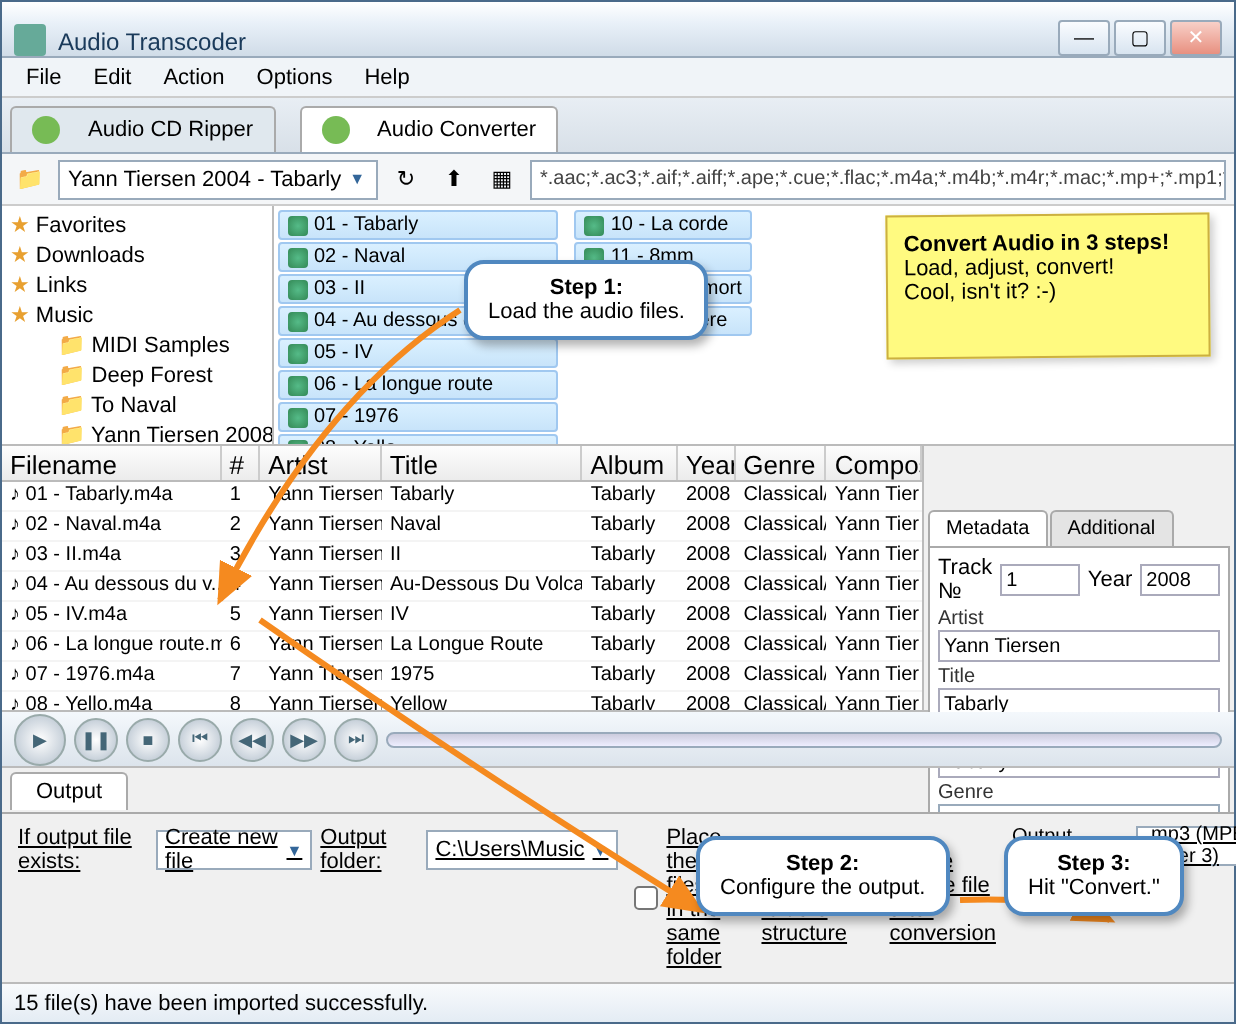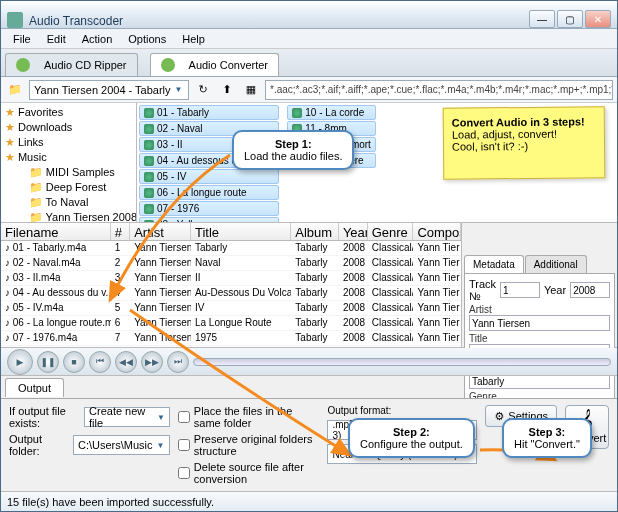--- a/index.html
+++ b/index.html
@@ -51,21 +51,21 @@
 .sideform input[type=text] { width: 100%; border: 1px solid #aab; height: 16px; font-size: 10px; padding: 0 2px; }
 .sfrow { display: flex; gap: 4px; align-items: center; }
 .sfrow input { width: 40px; }
 .player { height: 28px; background: linear-gradient(#f4f8fc,#dce4ec); border-bottom: 1px solid #bbb; display: flex; align-items: center; padding: 0 6px; gap: 4px; }
 .pbtn { width: 22px; height: 22px; border-radius: 50%; background: radial-gradient(#fff,#d0d8e0 60%,#b0bcc8); border: 1px solid #9aa; display: flex; align-items: center; justify-content: center; cursor: pointer; font-size: 9px; color: #467; }
 .pbtn.big { width: 26px; height: 26px; }
 .slider { flex: 1; height: 8px; background: linear-gradient(#ccd,#eef); border: 1px solid #9ab; border-radius: 4px; }
 .outtabs { height: 22px; display: flex; align-items: center; padding: 0 4px; }
 .outtab { padding: 3px 12px; border: 1px solid #aaa; border-bottom: none; background: #fff; border-radius: 3px 3px 0 0; cursor: pointer; }
 .outpanel { flex: 0 0 auto; background: #f0f0f0; border-top: 1px solid #aaa; padding: 6px 8px; display: flex; gap: 8px; align-items: flex-start; }
-.outcol { display: flex; flex-direction: column; gap: 4px; }
+.outcol { display: flex; flex-direction: row; gap: 4px; text-decoration: underline; }
 .chk { display: flex; align-items: center; gap: 4px; font-size: 10px; }
 .chk input { width: 12px; height: 12px; }
 .outbtn { height: 22px; padding: 0 8px; background: linear-gradient(#fdfdfd,#e4e8ec); border: 1px solid #9ab; border-radius: 3px; display: flex; align-items: center; gap: 4px; cursor: pointer; }
 .convertbtn { width: 56px; height: 44px; background: linear-gradient(#fdfdfd,#e4e8ec); border: 1px solid #9ab; border-radius: 4px; display: flex; flex-direction: column; align-items: center; justify-content: center; cursor: pointer; gap: 2px; }
 .clef { font-size: 20px; line-height: 1; }
 .statusbar { height: 20px; background: linear-gradient(#f8fafc,#e4ecf4); border-top: 1px solid #bbb; padding: 2px 6px; font-size: 10px; display: flex; align-items: center; }
 svg.arrow { position: absolute; pointer-events: none; z-index: 40; }
 .c-fn{width:116px}.c-n{width:20px}.c-ar{width:64px}.c-ti{width:106px}.c-al{width:50px}.c-yr{width:30px}.c-gn{width:48px}.c-cp{width:50px}
 </style>
 </head>

